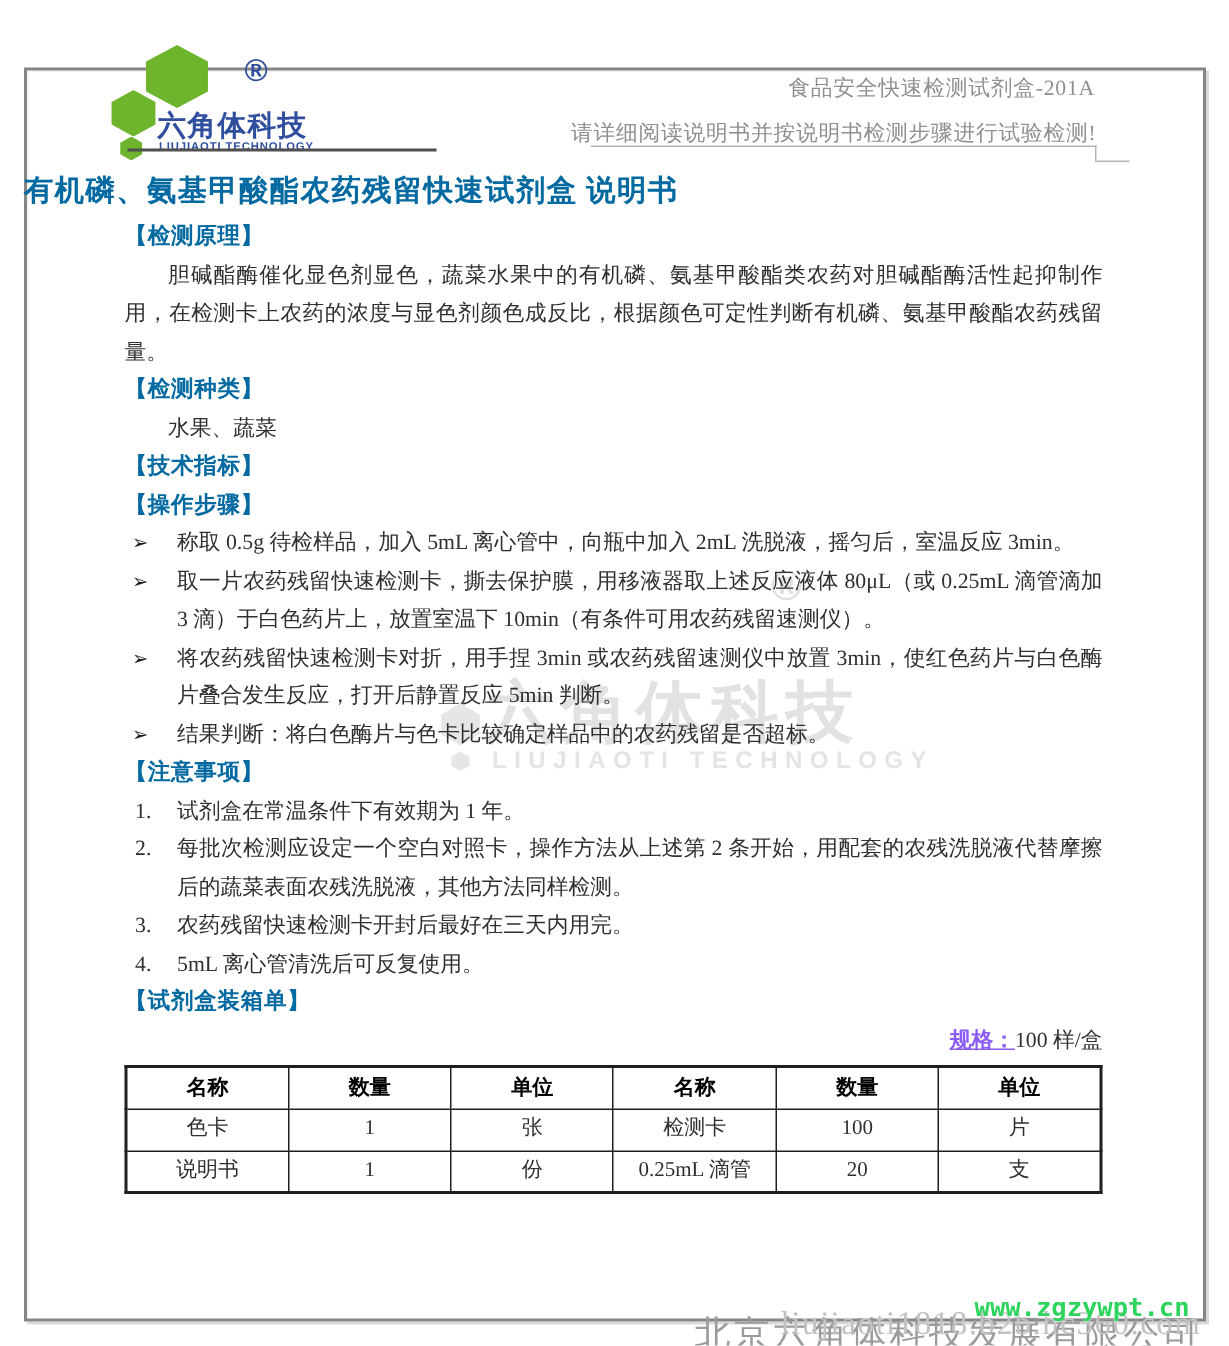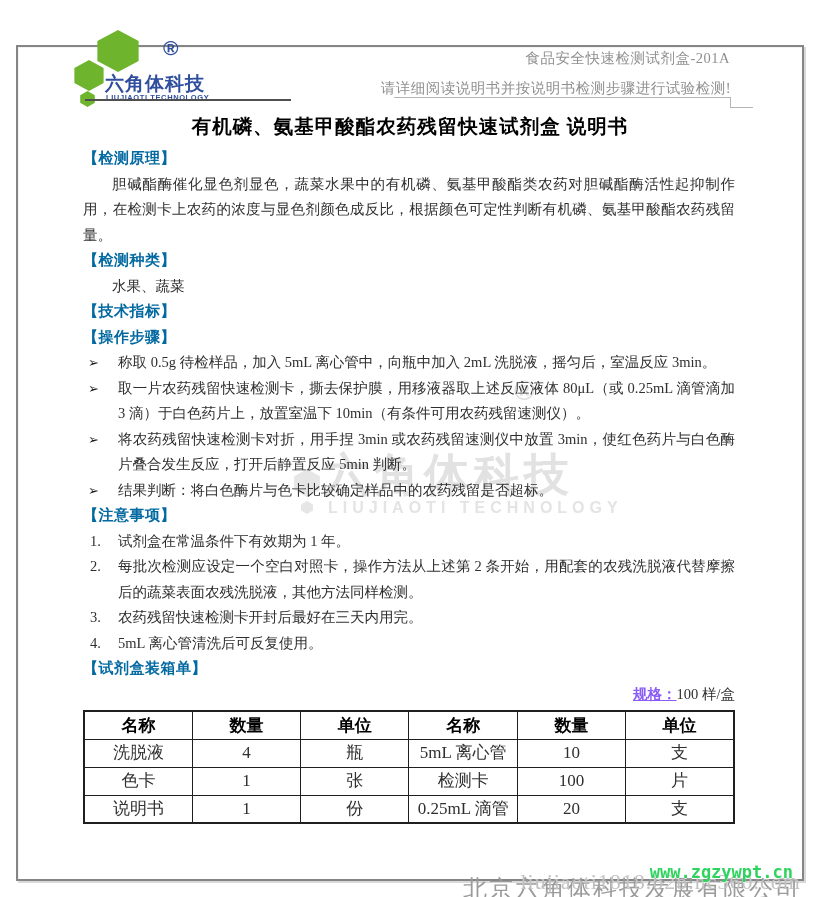--- a/index.html
+++ b/index.html
@@ -26,40 +26,40 @@
   .logo-en  { position:absolute; left:44px; top:69px; font-family:"Liberation Sans",sans-serif; font-size:7.5px; font-weight:bold; color:#2f4e9e; letter-spacing:0.6px; white-space:nowrap; }
   .logo-underline { position:absolute; left:85px; top:99px; width:206px; height:2px; background:#4f4f4f; z-index:3; }
 
   .hdr-line1 { position:absolute; top:49px; right:89px; font-size:14.5px; color:#8f8f8f; letter-spacing:0.5px; z-index:3; white-space:nowrap; }
   .hdr-line2 { position:absolute; top:79px; right:88px; font-size:14.5px; color:#8f8f8f; letter-spacing:0.5px; z-index:3; white-space:nowrap; }
   .frame-underline { position:absolute; left:394px; top:97px; width:337px; height:1px; background:#b5b5b5; z-index:3; }
   .frame-vstep { position:absolute; left:730px; top:97px; width:1px; height:10px; background:#b5b5b5; z-index:3; }
   .frame-hstep { position:absolute; left:730px; top:107px; width:23px; height:1px; background:#b5b5b5; z-index:3; }
 
   
-  .doc-title { position:absolute; left:16px; top:113px; width:788px; text-align:center;
-    font-size:19.5px; font-weight:bold; color:#000000; letter-spacing:1px; z-index:3; }
+  .doc-title { position:absolute; left:16px; top:113px; width:788px; text-align:left;
+    font-size:19.5px; font-weight:bold; color:#0369a1; letter-spacing:1px; z-index:3; }
 
   
   .content { position:absolute; left:83px; top:146px; width:652px; z-index:2; font-size:14.5px; line-height:25.5px; }
   .sec-h { font-size:15px; font-weight:bold; color:#0369a1; line-height:25.5px; letter-spacing:0.5px; }
   .para { text-indent:2em; text-align:justify; }
   .plain-line { padding-left:2em; }
 
   ul.steps, ol.notes { list-style:none; }
   ul.steps li { position:relative; padding-left:35px; text-align:justify; }
   ul.steps .marker { position:absolute; left:5px; top:0; color:#1a1a1a; font-family:"DejaVu Sans",sans-serif; font-size:13px; }
   ol.notes li { position:relative; padding-left:35px; text-align:justify; }
   ol.notes .num { position:absolute; left:7px; top:0; }
 
   .spec-line { text-align:right; }
   .spec-label { font-weight:bold; color:#8b5cf6;text-decoration:underline; }
 
   table.packing { width:100%; border-collapse:collapse; border:2px solid #1f1f1f; margin-top:3px; table-layout:fixed; }
-  table.packing th, table.packing td { border:1px solid #1f1f1f; height:28px; text-align:center; font-size:17px; vertical-align:middle; }
+  table.packing th, table.packing td { border:1px solid #1f1f1f; height:28px; text-align:center; font-size:14px; vertical-align:middle; }
   table.packing th { font-weight:bold; color:#000; }
 
   
   .watermark { position:absolute; left:290px; top:375px; width:300px; height:150px; z-index:1; pointer-events:none; }
   .wm-reg { position:absolute; left:224px; top:0px; font-family:"Liberation Sans",sans-serif; font-size:28px; font-weight:bold; color:#e0e0e0; }
   .wm-cn { position:absolute; left:34px; top:70px; font-size:45px; font-weight:bold; color:#e2e2e2; letter-spacing:5px; white-space:nowrap; }
   .wm-en { position:absolute; left:38px; top:124px; font-family:"Liberation Sans",sans-serif; font-size:16px; font-weight:bold; color:#e4e4e4; letter-spacing:5px; white-space:nowrap; }
   .wm-hex { position:absolute; background:#e6e6e6; clip-path:polygon(50% 0%,93% 26%,93% 74%,50% 100%,7% 74%,7% 26%); }
   .wm-hex-1 { left:2px; top:94px; width:30px; height:28px; }
   .wm-hex-2 { left:10px; top:126px; width:14px; height:13px; }
@@ -139,28 +139,20 @@
         <th>名称</th>
         <th>数量</th>
         <th>单位</th>
         <th>名称</th>
         <th>数量</th>
         <th>单位</th>
       </tr>
     </thead>
     <tbody>
       <tr>
-        <td>洗脱液</td>
-        <td>4</td>
-        <td>瓶</td>
-        <td>5mL 离心管</td>
-        <td>10</td>
-        <td>支</td>
-      </tr>
-      <tr>
         <td>色卡</td>
         <td>1</td>
         <td>张</td>
         <td>检测卡</td>
         <td>100</td>
         <td>片</td>
       </tr>
       <tr>
         <td>说明书</td>
         <td>1</td>

